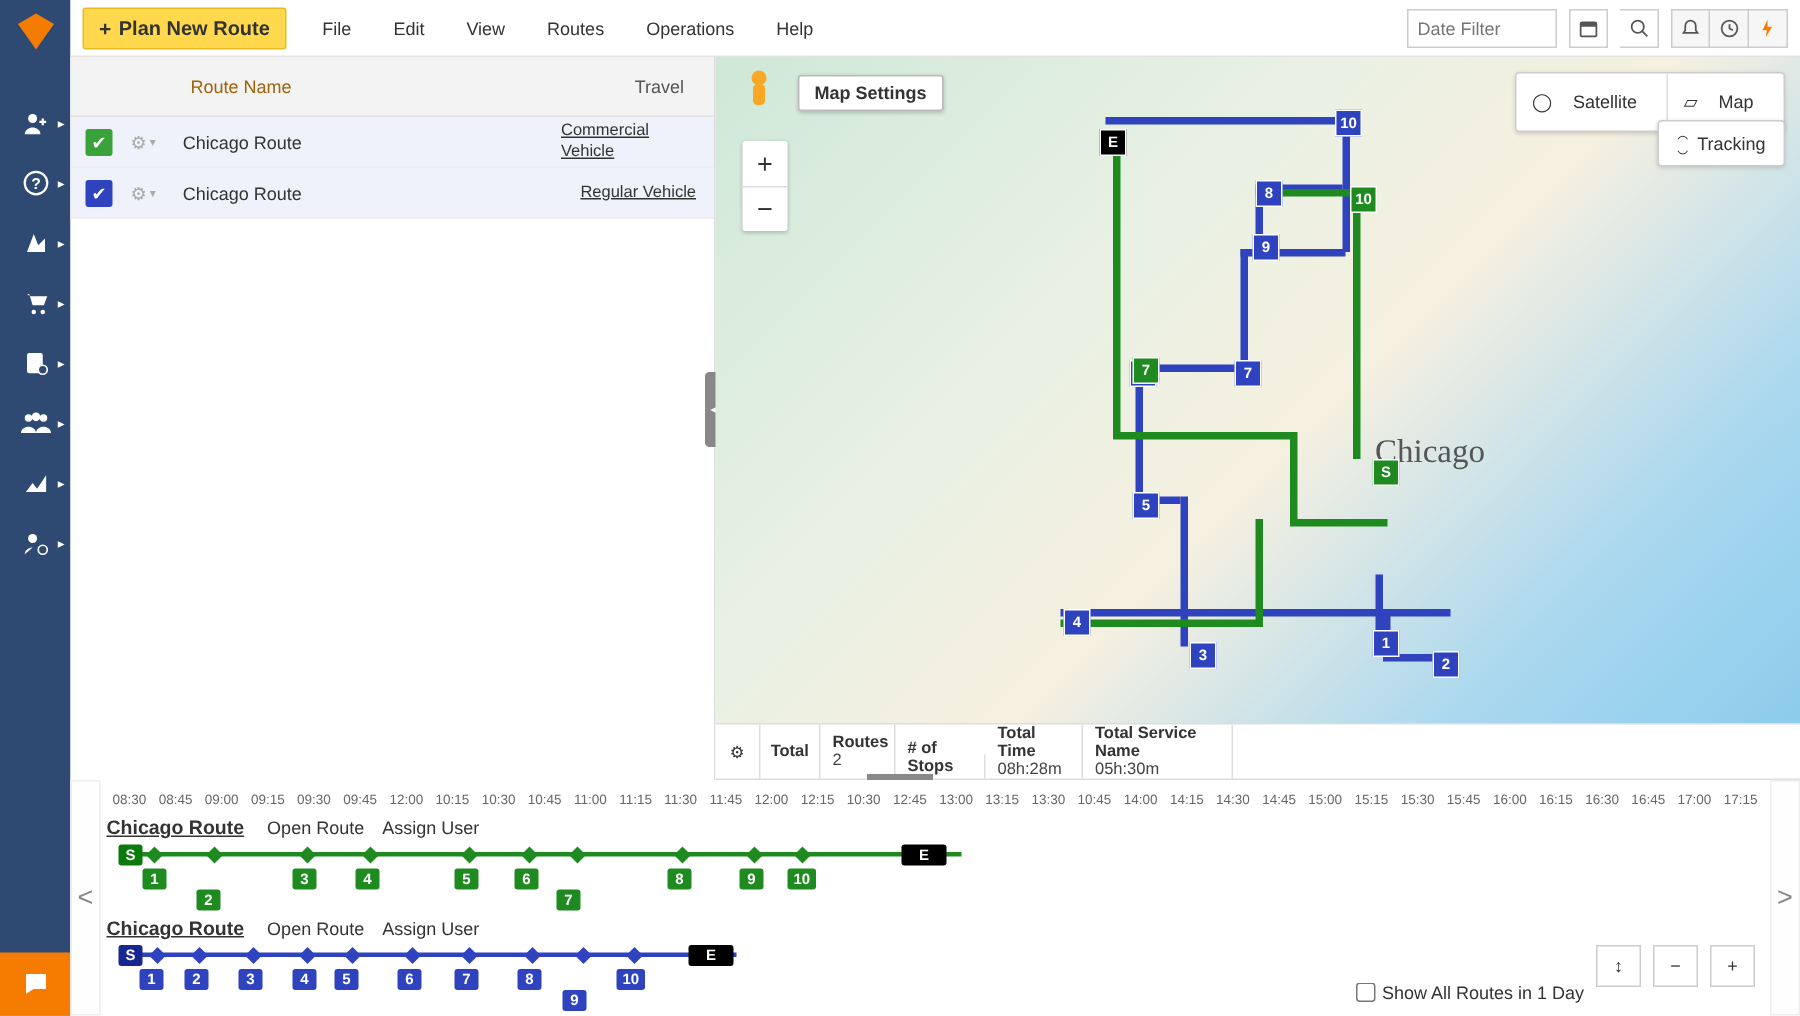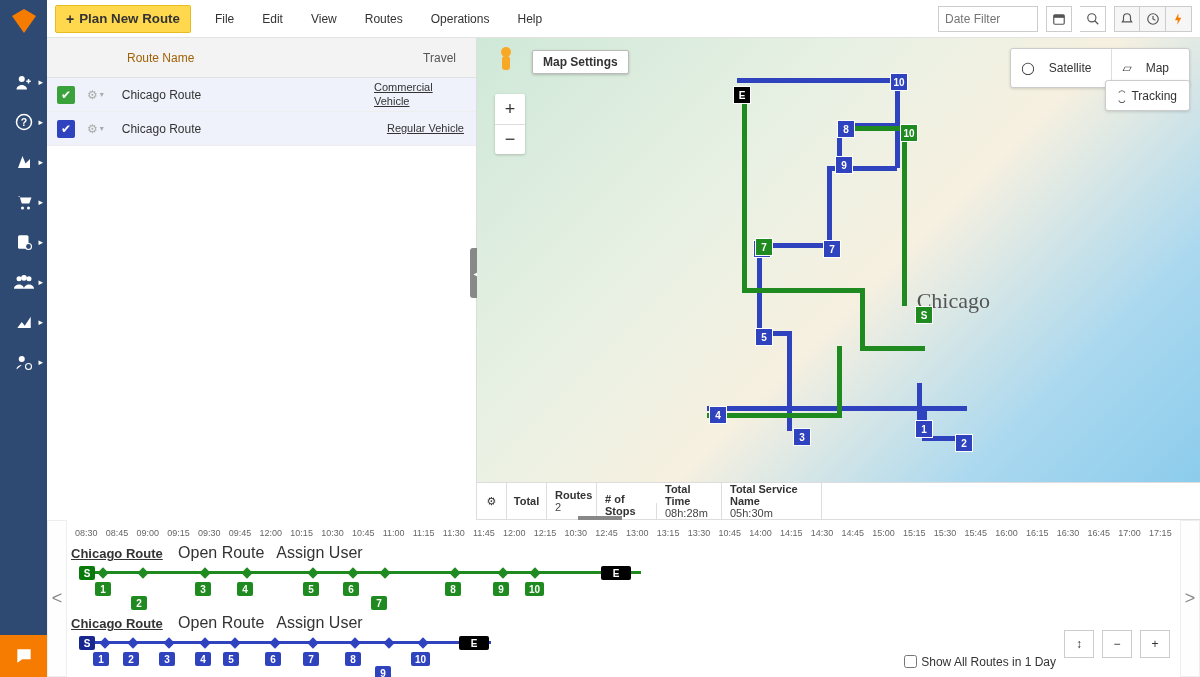--- a/index.html
+++ b/index.html
@@ -68,21 +68,21 @@
   .totals .cell .h { font-weight:bold; color:#333; font-size:11px; }
   .totals .cell .v { color:#444; font-size:11px; }
 
   .timeline-collapse { position:absolute; left:600px; right:0; top:516px; transform:translateX(-50%); width:44px; height:10px; background:#888; color:#fff; text-align:center; border-radius:0 0 5px 5px; cursor:pointer; font-size:9px; line-height:9px;}
 
   .timeline { position:absolute; left:47px; right:0; top:520px; bottom:0; background:#fff; display:flex; }
   .timeline .arrow { width:20px; background:#fefefe; border:1px solid #eee; display:flex; align-items:center; justify-content:center; font-size:18px; color:#888; cursor:pointer; }
   .timeline .body { flex:1; position:relative; padding:8px 4px 0 4px; overflow:hidden;}
   .time-ruler { display:flex; font-size:9px; color:#666; justify-content:space-between; padding:0 4px;}
   .tl-route-label { font-weight:bold; font-size:13px; text-decoration:underline; }
-  .tl-actions span { font-size:16px; color:#333; margin-left:12px; cursor:pointer;}
+  .tl-actions span { font-size:12px; color:#333; margin-left:12px; cursor:pointer;}
   .tl-row { margin-top:4px; }
   .tl-bar { position:relative; height:28px; margin-top:4px;}
   .tl-bar .line { position:absolute; top:5px; left:10px; height:3px; }
   .tl-bar .stop { position:absolute; top:16px; height:14px; min-width:16px; padding:0 4px; color:#fff; font-size:10px; display:flex; align-items:center; justify-content:center; border-radius:2px; font-weight:bold;}
   .tl-bar .diamond { position:absolute; top:3px; width:8px; height:8px; transform:rotate(45deg);}
   .tl-bar .sbox { position:absolute; top:0px; height:14px; width:16px; color:#fff; font-size:10px; display:flex; align-items:center; justify-content:center; border-radius:2px; font-weight:bold;}
 
   .timeline-footer { position:absolute; right:10px; bottom:8px; display:flex; align-items:center; gap:8px; font-size:12px; }
   .timeline-footer .box { width:30px; height:28px; border:1px solid #ccc; display:flex; align-items:center; justify-content:center; cursor:pointer; background:#fff;}
   .timeline-footer label { display:flex; align-items:flex-start; gap:4px; cursor:pointer;margin-top:36px;}

